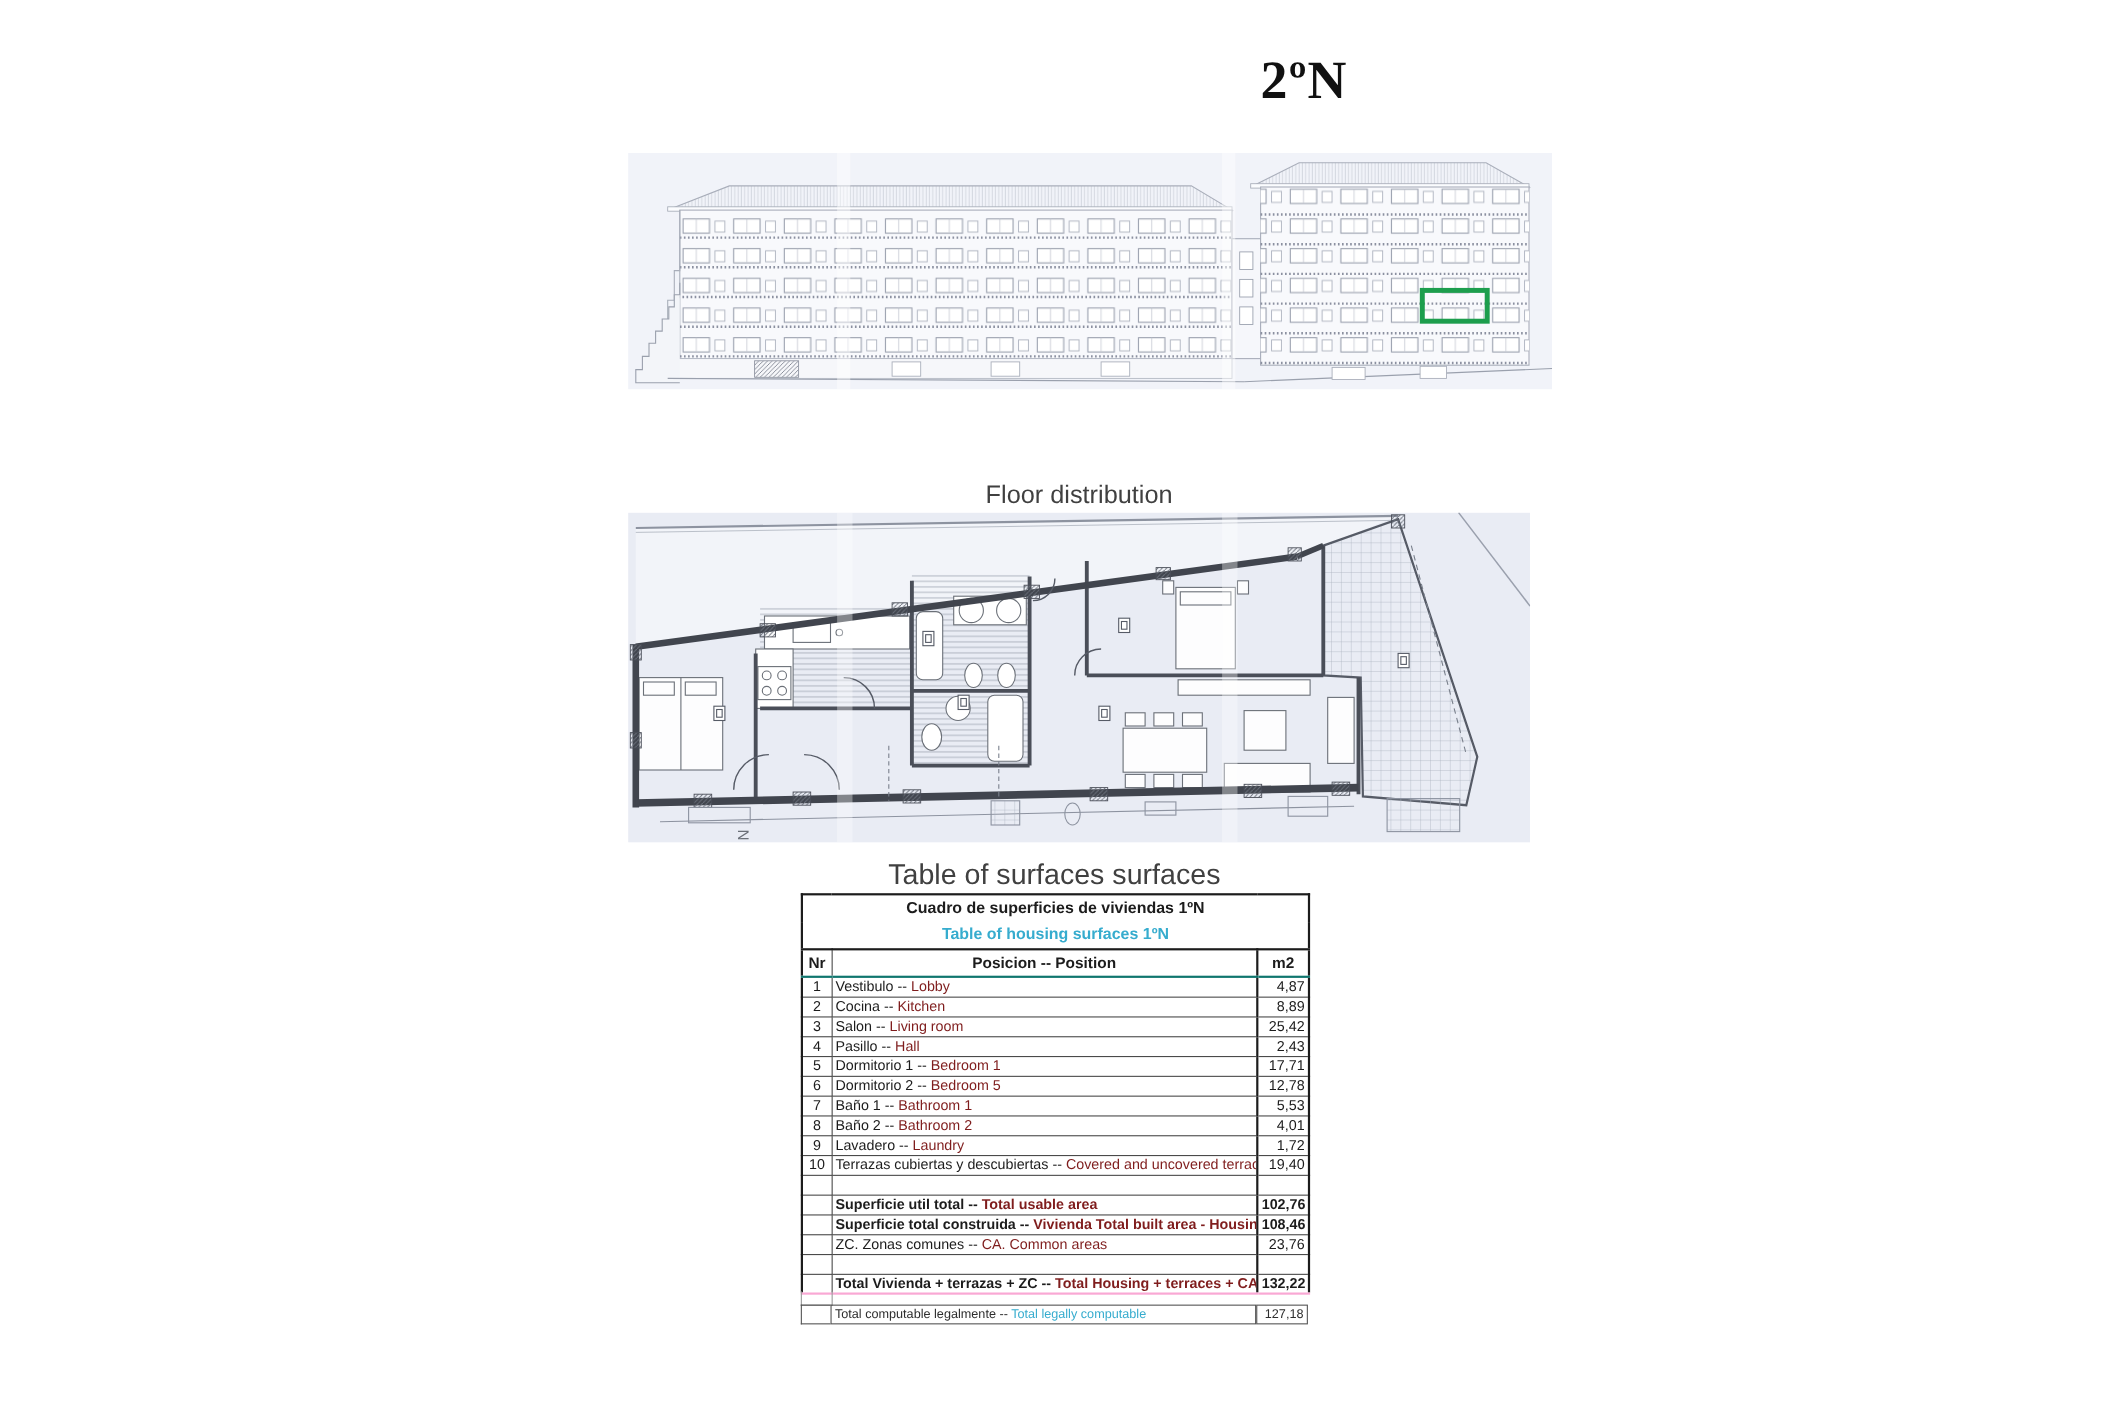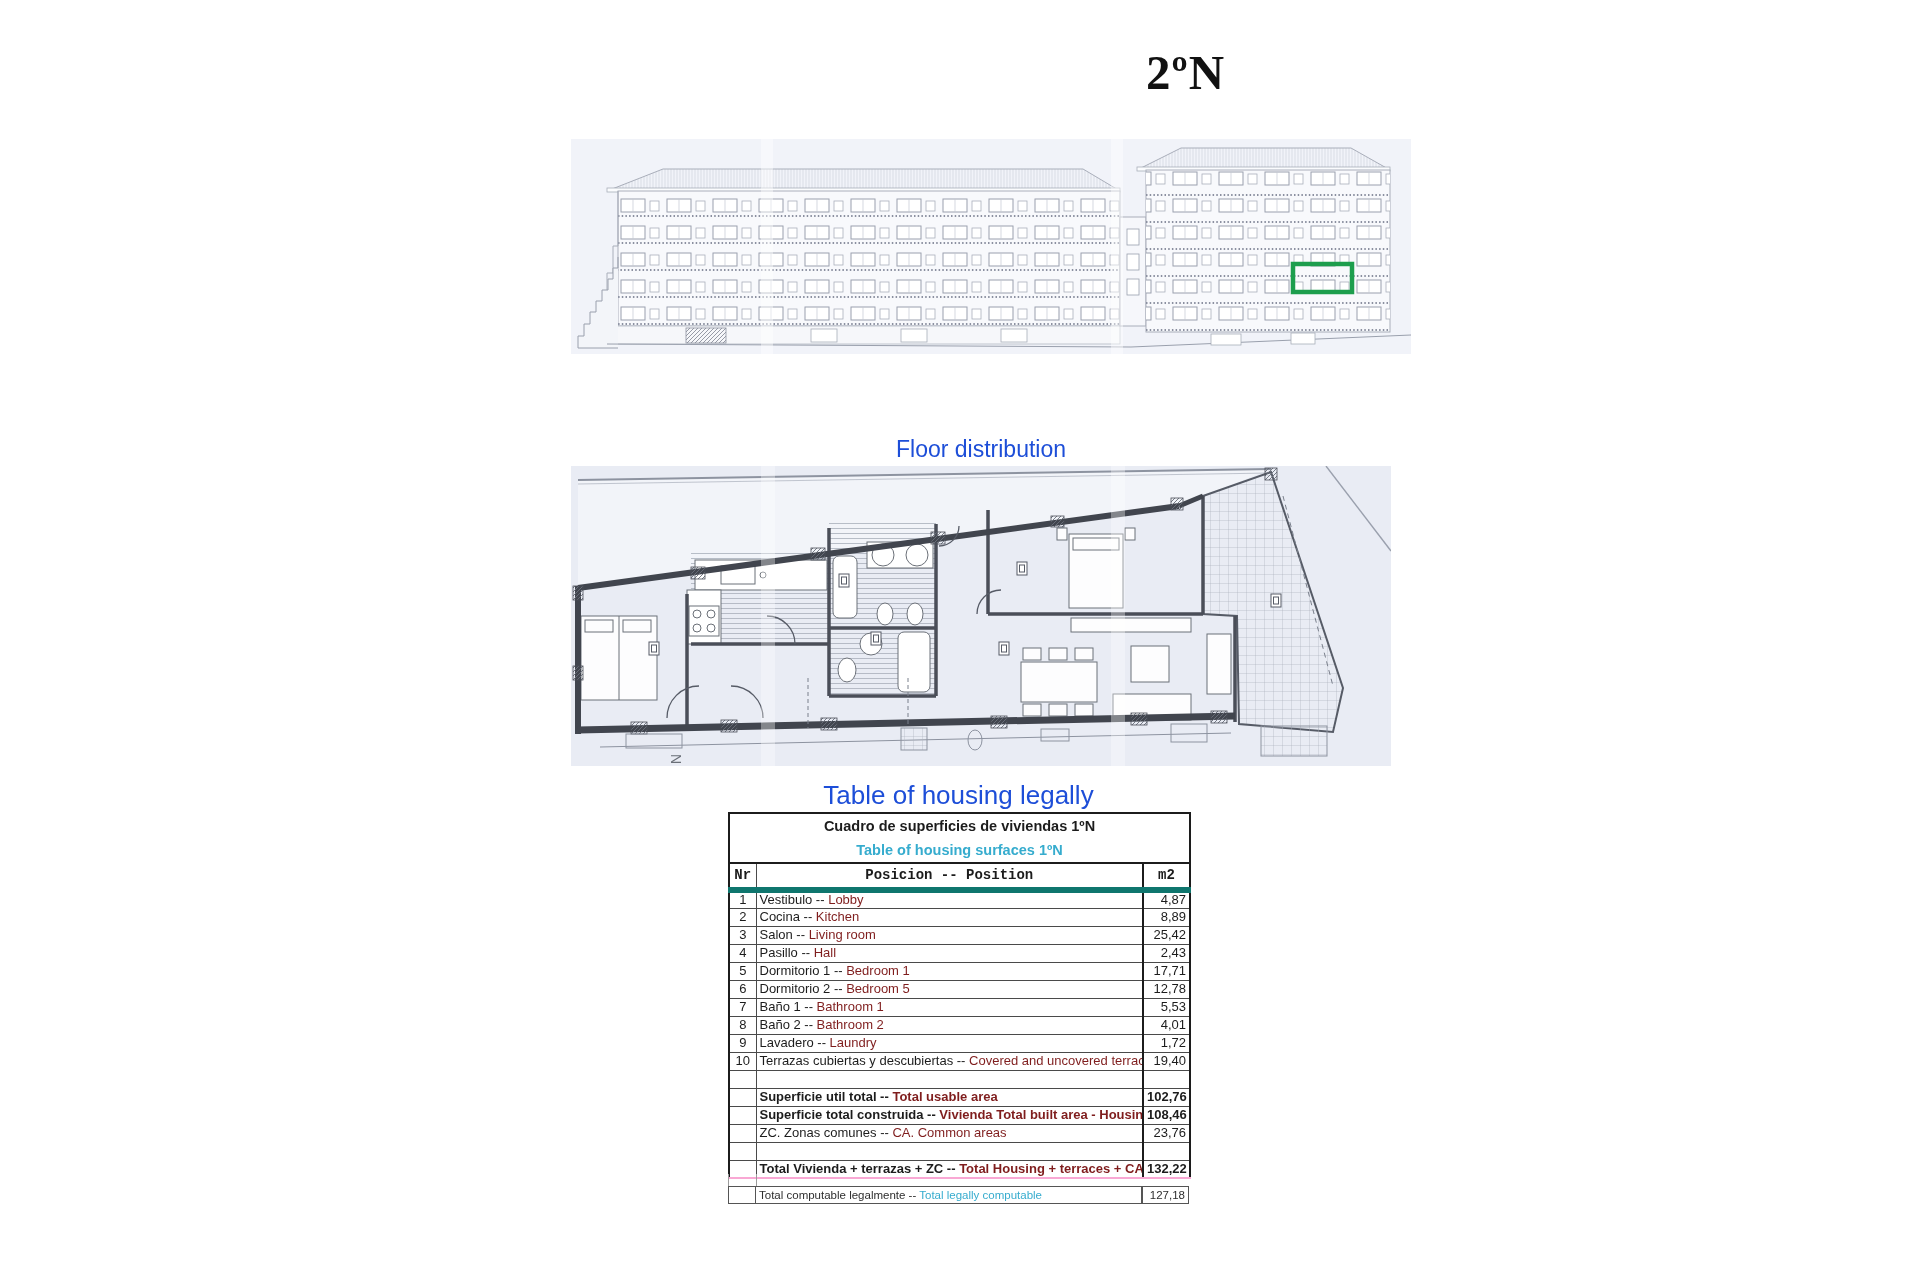--- a/index.html
+++ b/index.html
@@ -11,40 +11,40 @@
 
   
   #page-title{
     left:1146px;top:44px;width:220px;
     font-family:"Liberation Serif", serif;
     font-weight:700;font-size:49px;color:#111;letter-spacing:1px;
   }
 
   
   .green-heading{
-    color:#1d4ed8;text-align:center;
+    color:#404040;text-align:center;
     font-family:"Liberation Sans", sans-serif;
   }
   #floor-dist-heading{left:571px;top:436px;width:820px;font-size:23px;}
   #surfaces-heading{left:728px;top:780px;width:461px;font-size:26px;}
 
   
   #elevation-wrap{left:571px;top:139px;width:840px;height:215px;}
   #plan-wrap{left:571px;top:466px;width:820px;height:300px;}
 
   
   #table-wrap{left:728px;top:812px;width:461px;}
   table.surf{border-collapse:collapse;table-layout:fixed;width:461px;
     font-size:13px;color:#1c1c1c;}
   table.surf td{border:1px solid #4a4a4a;overflow:hidden;white-space:nowrap;
     padding:0 3px;line-height:1.05;}
   table.surf{border:2px solid #1c1c1c;padding-left:16px;}
   tr.t1 td{border-bottom:none;font-weight:700;font-size:14.5px;text-align:center;height:25px;}
   tr.t2 td{border-top:none;font-weight:700;font-size:14.5px;text-align:center;height:23px;color:#36acce;border-bottom:2px solid #1c1c1c;margin-left:27px;}
-  tr.ch td{font-weight:700;font-size:14px;text-align:center;height:23px;border-bottom:6px solid #0f766e;font-family:Liberation Mono, monospace;}
+  tr.ch td{font-weight:700;font-size:14px;text-align:center;height:23px;border-bottom:2px solid #0f766e;}
   tr.dr{height:18px;}
   td.nr{text-align:center;}
   td.m2{text-align:right;border-left:2px solid #1c1c1c !important;border-radius:11px;}
   td.pos .en{color:#7f1d1d;margin-top:18px;}
   tr.bold td{font-weight:700;}
   tr.gt td{border-bottom:2px solid #f9a8d4;}
   tr.emptyrow td{height:17px;}
 
   
   #gap-nr{left:728px;top:1174px;width:27px;height:12px;border:1px solid #9b9b9b;border-top:none;}
@@ -302,21 +302,21 @@
 
   <g transform="translate(100,288) rotate(90)">
     <text x="0" y="0" font-size="14" fill="#6b7078" font-family="Liberation Sans, sans-serif">N</text>
   </g>
 
   <rect x="190" y="0" width="14" height="300" fill="#ffffff" opacity="0.35"></rect>
   <rect x="540" y="0" width="14" height="300" fill="#ffffff" opacity="0.35"></rect>
 </svg>
 </div>
 
-<div id="surfaces-heading" class="abs green-heading">Table of housing legally</div>
+<div id="surfaces-heading" class="abs green-heading">Table of surfaces surfaces</div>
 
 <div id="table-wrap" class="abs">
   <table class="surf">
     <colgroup>
         <col style="width:27px">
         <col style="width:387px">
         <col style="width:47px">
       </colgroup>
     <tbody>
       <tr class="t1">

